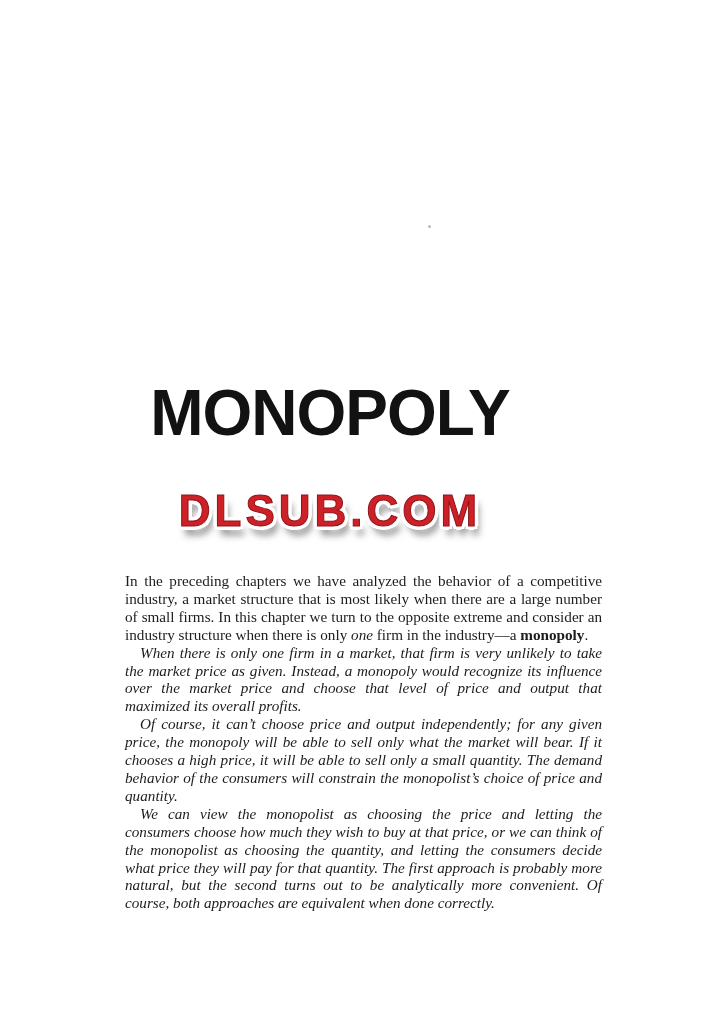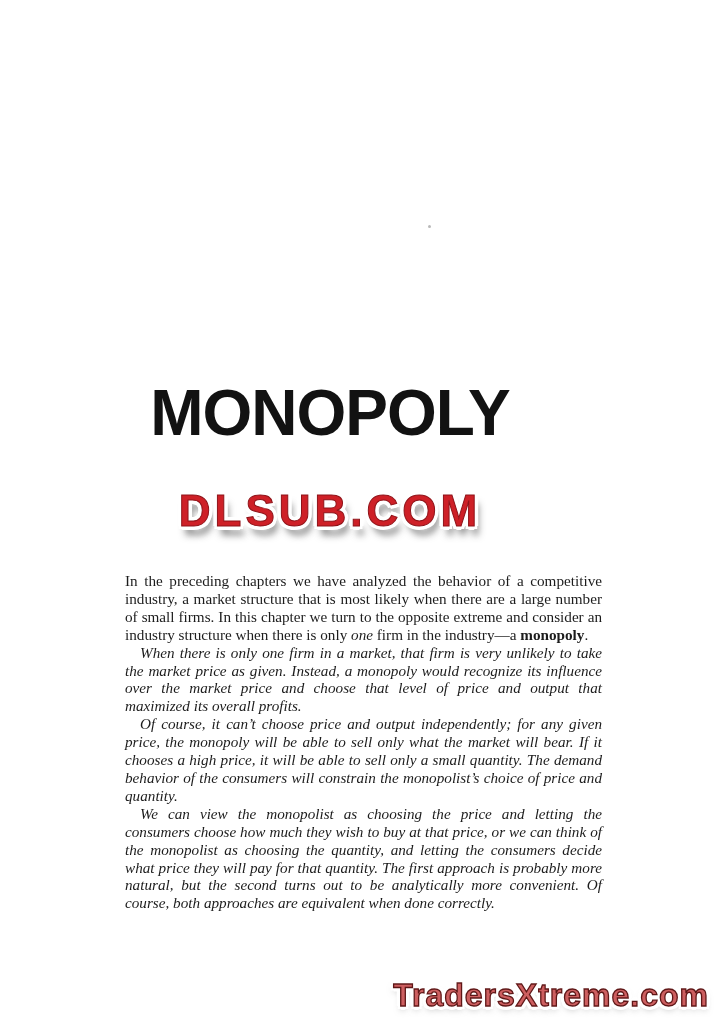--- a/index.html
+++ b/index.html
@@ -133,15 +133,14 @@
 
   <div class="dlsub">DLSUB.COM</div>
 
   <div class="body-text">
       <p><span>In the preceding chapters we have analyzed the behavior of a competitive industry, a market structure that is most likely when there are a large number of small firms.  In this chapter we turn to the opposite extreme and consider an industry structure when there is only </span><span style="font-style: italic;">one</span><span> firm in the industry—a </span><span style="font-weight: bold;">monopoly</span><span>.</span></p>
       <p class="indent"><span>When there is only one firm in a market, that firm is very unlikely to take the market price as given.  Instead, a monopoly would recognize its influence over the market price and choose that level of price and output that maximized its overall profits.</span></p>
       <p class="indent"><span>Of course, it can’t choose price and output independently; for any given price, the monopoly will be able to sell only what the market will bear.  If it chooses a high price, it will be able to sell only a small quantity.  The demand behavior of the consumers will constrain the monopolist’s choice of price and quantity.</span></p>
       <p class="indent"><span>We can view the monopolist as choosing the price and letting the consumers choose how much they wish to buy at that price, or we can think of the monopolist as choosing the quantity, and letting the consumers decide what price they will pay for that quantity.  The first approach is probably more natural, but the second turns out to be analytically more convenient.  Of course, both approaches are equivalent when done correctly.</span></p>
     </div>
 
-  <div class="txm">TradersXtreme.com</div>
 
 </div>
 
 </body></html>

